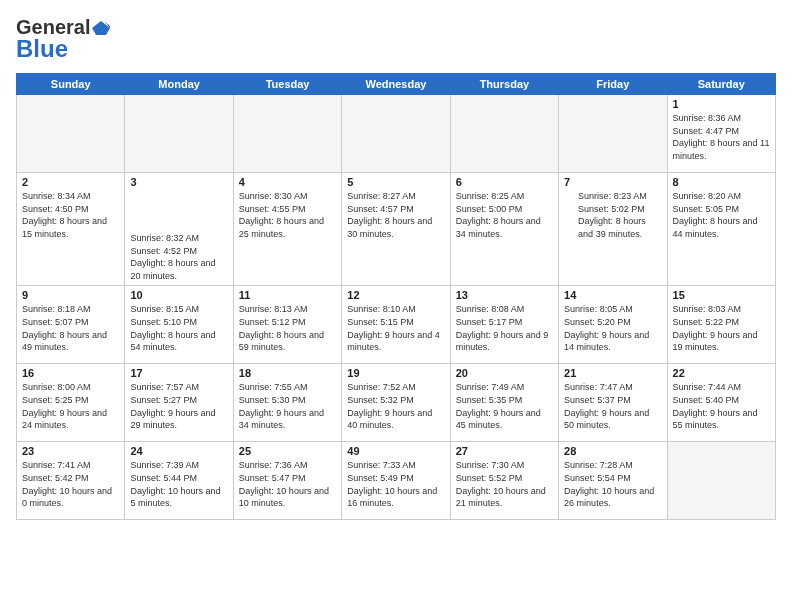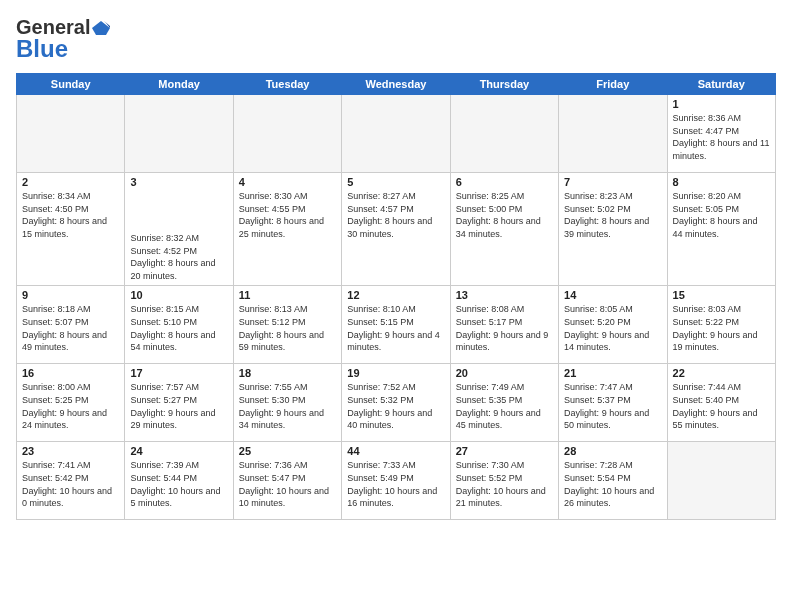--- a/index.html
+++ b/index.html
@@ -152,21 +152,21 @@
 Daylight: 8 hours and 30 minutes.</div>
           </td>
           <td>
             <span class="day-number">6</span>
             <div class="day-info" style="white-space: pre-line;">Sunrise: 8:25 AM
 Sunset: 5:00 PM
 Daylight: 8 hours and 34 minutes.</div>
           </td>
           <td>
             <span class="day-number">7</span>
-            <div class="day-info" style="white-space: pre-line;">Sunrise: 8:23 AM
+            <div class="day-info" style="white-space: pre-line; margin-left: 14px;">Sunrise: 8:23 AM
 Sunset: 5:02 PM
 Daylight: 8 hours and 39 minutes.</div>
           </td>
           <td>
             <span class="day-number">8</span>
             <div class="day-info" style="white-space: pre-line;">Sunrise: 8:20 AM
 Sunset: 5:05 PM
 Daylight: 8 hours and 44 minutes.</div>
           </td>
         </tr>
@@ -271,21 +271,21 @@
 Sunset: 5:44 PM
 Daylight: 10 hours and 5 minutes.</div>
           </td>
           <td>
             <span class="day-number">25</span>
             <div class="day-info" style="white-space: pre-line;">Sunrise: 7:36 AM
 Sunset: 5:47 PM
 Daylight: 10 hours and 10 minutes.</div>
           </td>
           <td>
-            <span class="day-number">44</span>
+            <span class="day-number">49</span>
             <div class="day-info" style="white-space: pre-line;">Sunrise: 7:33 AM
 Sunset: 5:49 PM
 Daylight: 10 hours and 16 minutes.</div>
           </td>
           <td>
             <span class="day-number">27</span>
             <div class="day-info" style="white-space: pre-line;">Sunrise: 7:30 AM
 Sunset: 5:52 PM
 Daylight: 10 hours and 21 minutes.</div>
           </td>

